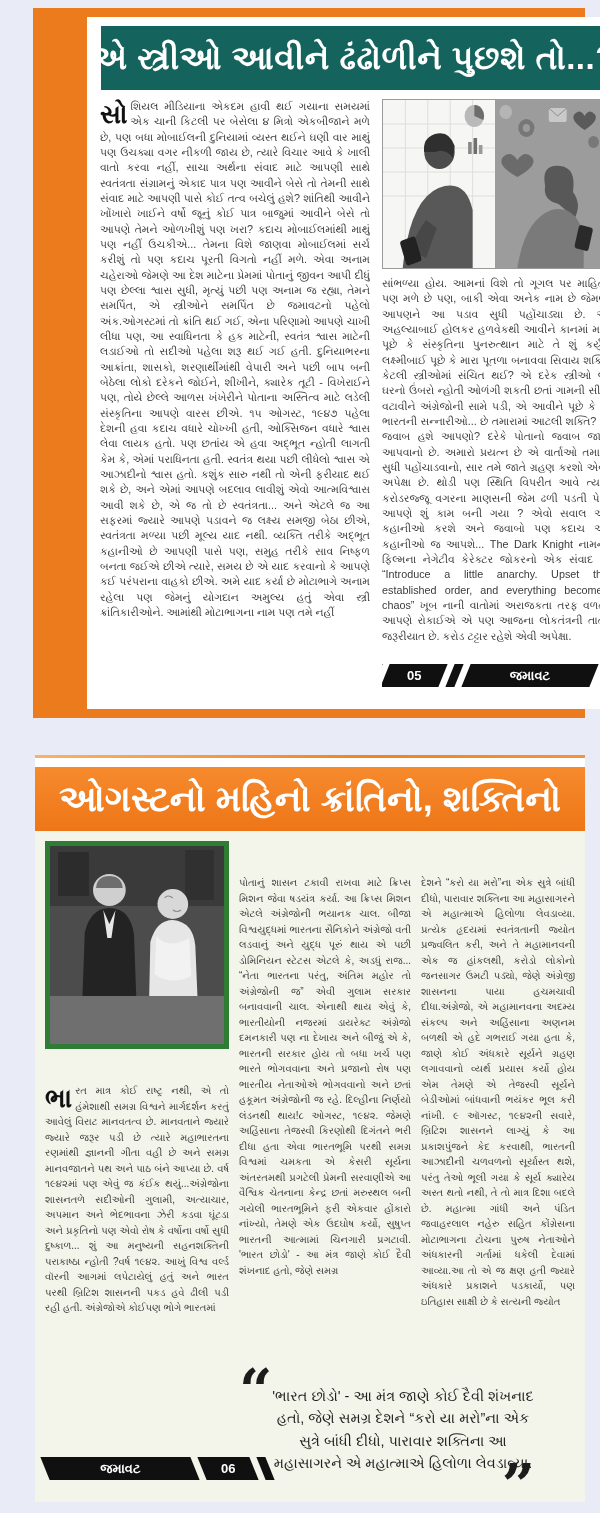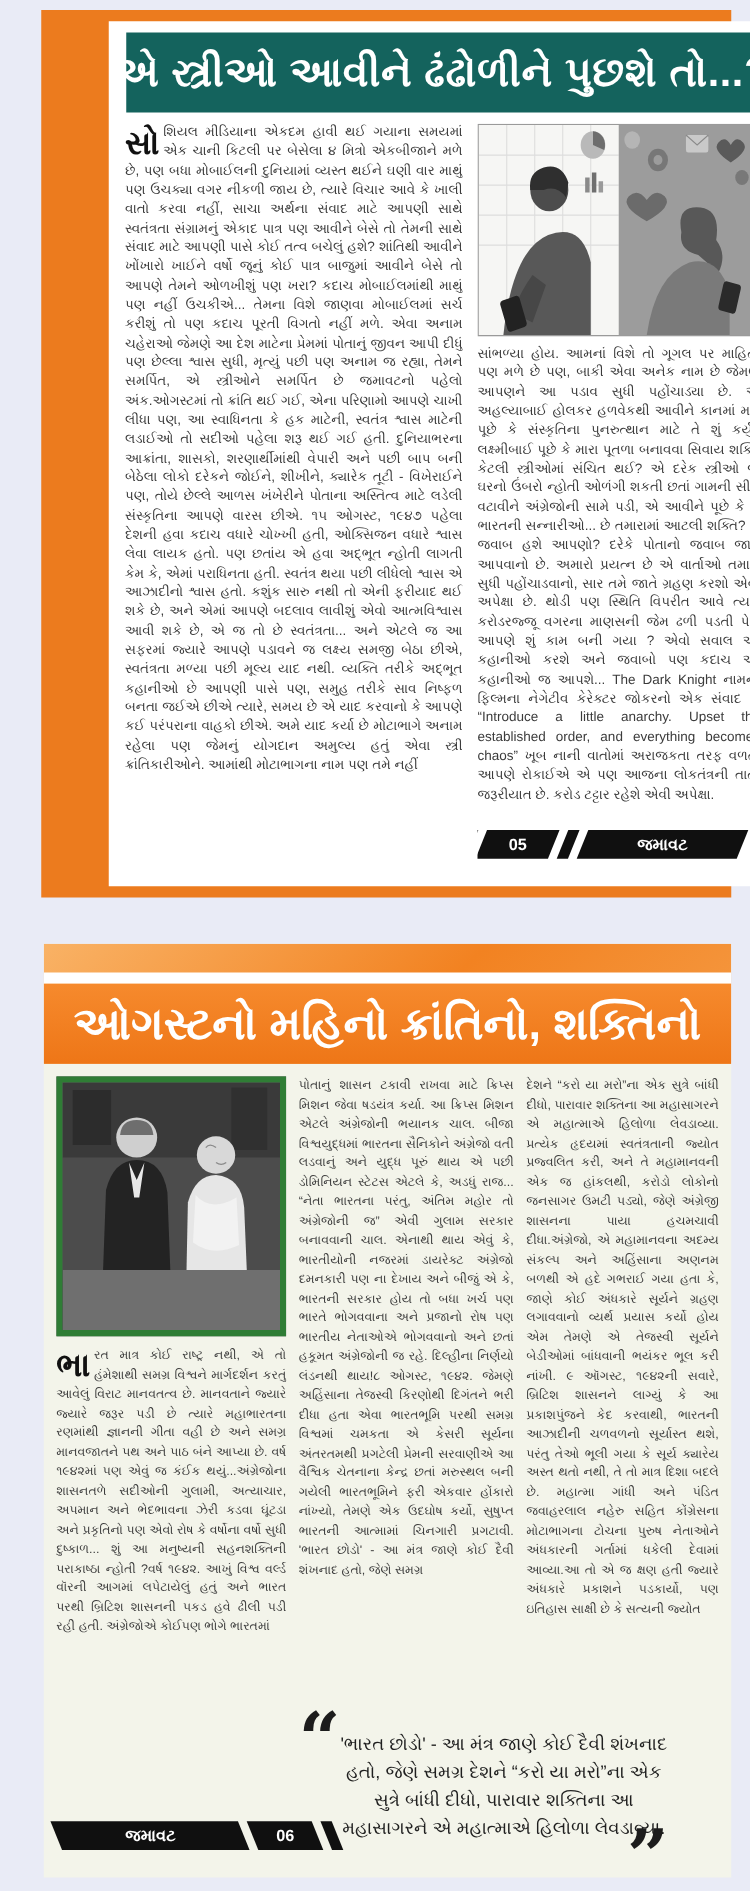--- a/index.html
+++ b/index.html
@@ -27,30 +27,30 @@
   .chip{transform:skewX(-22deg);background:#101010;color:#fff;
     display:flex;align-items:center;justify-content:center;height:23px;}
   .chip span{transform:skewX(22deg);font-weight:bold;font-size:13px;}
   .chip.thin{width:9px;}
   .chip.num{width:58px;}
   .chip.wide{width:128px;}
   
   .page2{position:absolute;left:35px;top:755px;width:550px;height:747px;
     background:#f3f4ea;box-sizing:border-box;overflow:hidden;}
   .h2wrap{background:linear-gradient(135deg,#f9b265 0%,#f28221 55%,#f59a43 100%);
-    padding:23px 0 0;}
+    padding:3px 0 0;}
   .h2strip{height:9px;background:#ffffff;}
   .band2{height:64px;display:flex;align-items:center;justify-content:center;
     background:linear-gradient(180deg,#f68a2d,#ee7617);}
   .band2 .title{color:#fff;font-weight:bold;font-size:36px;white-space:nowrap;}
   .cols2{display:flex;gap:10px;padding:10px 10px 0;box-sizing:border-box;}
   .c2L{width:184px;height:600px;overflow:hidden;}
   .c2M{width:172px;height:520px;overflow:hidden;}
   .c2R{flex:1;height:520px;overflow:hidden;}
-  .bodytext2{font-size:10px;line-height:1.55;color:#3c3c3c;text-align:justify;}
+  .bodytext2{font-size:10px;line-height:1.55;color:#3c3c3c;text-align:justify;margin-top:34px;}
   .photo2{border:5px solid #2f7d35;height:198px;overflow:hidden;background:#555;margin-bottom:8px;}
   .quote2{position:absolute;left:200px;right:14px;top:622px;text-align:center;}
   .qmark{font-size:58px;font-weight:bold;color:#1c1c1c;line-height:0;font-family:"DejaVu Serif",serif;}
   .qopen{position:absolute;left:4px;top:14px;}
   .qclose{position:absolute;right:36px;bottom:-6px;}
   .qtext{display:inline-block;padding:8px 30px 4px;font-weight:normal;font-size:14.5px;
     line-height:1.55;color:#1f1f1f;}
   .footer2{position:absolute;left:10px;bottom:22px;display:flex;gap:7px;align-items:center;}
   .chip2{transform:skewX(22deg);background:#101010;color:#fff;
     display:flex;align-items:center;justify-content:center;height:23px;}

